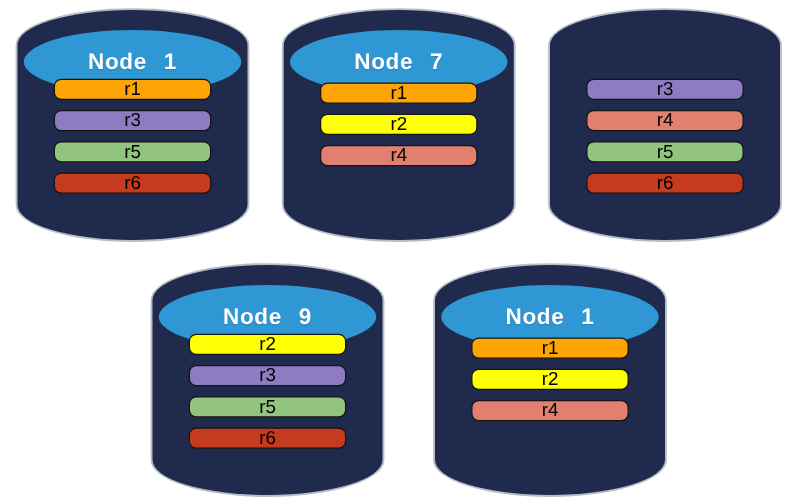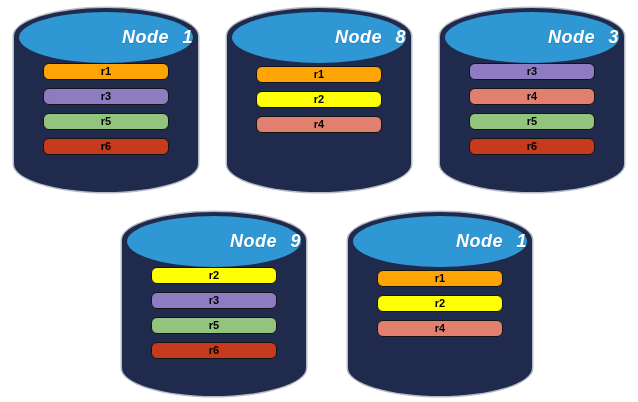--- a/index.html
+++ b/index.html
@@ -38,30 +38,29 @@
   }
   .cyl-body {
     position: absolute;
     inset: 0;
     background: var(--body-color, #1F2A4D);
     border-radius: 50% / 28px;
     box-shadow: 0 0 0 1.5px rgba(122, 133, 155, 0.55);
   }
   .cyl-top {
     position: absolute;
-    top: 4px;
+    top: 16px;
     left: 5px;
     right: 5px;
     height: 51px;
     background: var(--top-color, #2E97D4);
     border-radius: 50%;
     display: flex;
     align-items: center;
-    justify-content: flex-end;
-    font-style: italic;
+    justify-content: center;
   }
   .node-label {
     color: var(--label-color, #ffffff);
     font-size: 18px;
     font-weight: bold;
     word-spacing: 8px;
     letter-spacing: 0.5px;
     text-shadow: 0 1px 1px rgba(0,0,0,0.15);
   }
   .bars {
@@ -80,22 +79,22 @@
     width: 126px;
     height: 17px;
     border: 1px solid var(--bar-border, #141414);
     border-radius: 6px;
     display: flex;
     align-items: center;
     justify-content: center;
   }
   .bar span {
     color: var(--bar-text, #000000);
-    font-size: 11px;
-    font-weight: bold;
+    font-size: 15px;
+    font-weight: normal;
     line-height: 1;
   }
 </style>
 </head>
 <body>
 
 <div class="canvas">
   <div class="row row-1">
       <div class="cylinder">
     <div class="cyl-body"></div>
@@ -113,39 +112,36 @@
             <span>r5</span>
           </div>
           <div class="bar" style="background: rgb(198, 58, 29);">
             <span>r6</span>
           </div>
         </div>
   </div>
       <div class="cylinder">
     <div class="cyl-body"></div>
     <div class="cyl-top">
-      <span class="node-label">Node 8</span>
+      <span class="node-label">Node 7</span>
     </div>
     <div class="bars three">
           <div class="bar" style="background: rgb(255, 164, 5);">
             <span>r1</span>
           </div>
           <div class="bar" style="background: rgb(255, 255, 5);">
             <span>r2</span>
           </div>
           <div class="bar" style="background: rgb(226, 128, 111);">
             <span>r4</span>
           </div>
         </div>
   </div>
       <div class="cylinder">
     <div class="cyl-body"></div>
-    <div class="cyl-top">
-      <span class="node-label">Node 3</span>
-    </div>
     <div class="bars">
           <div class="bar" style="background: rgb(142, 124, 195);">
             <span>r3</span>
           </div>
           <div class="bar" style="background: rgb(226, 128, 111);">
             <span>r4</span>
           </div>
           <div class="bar" style="background: rgb(147, 196, 125);">
             <span>r5</span>
           </div>

